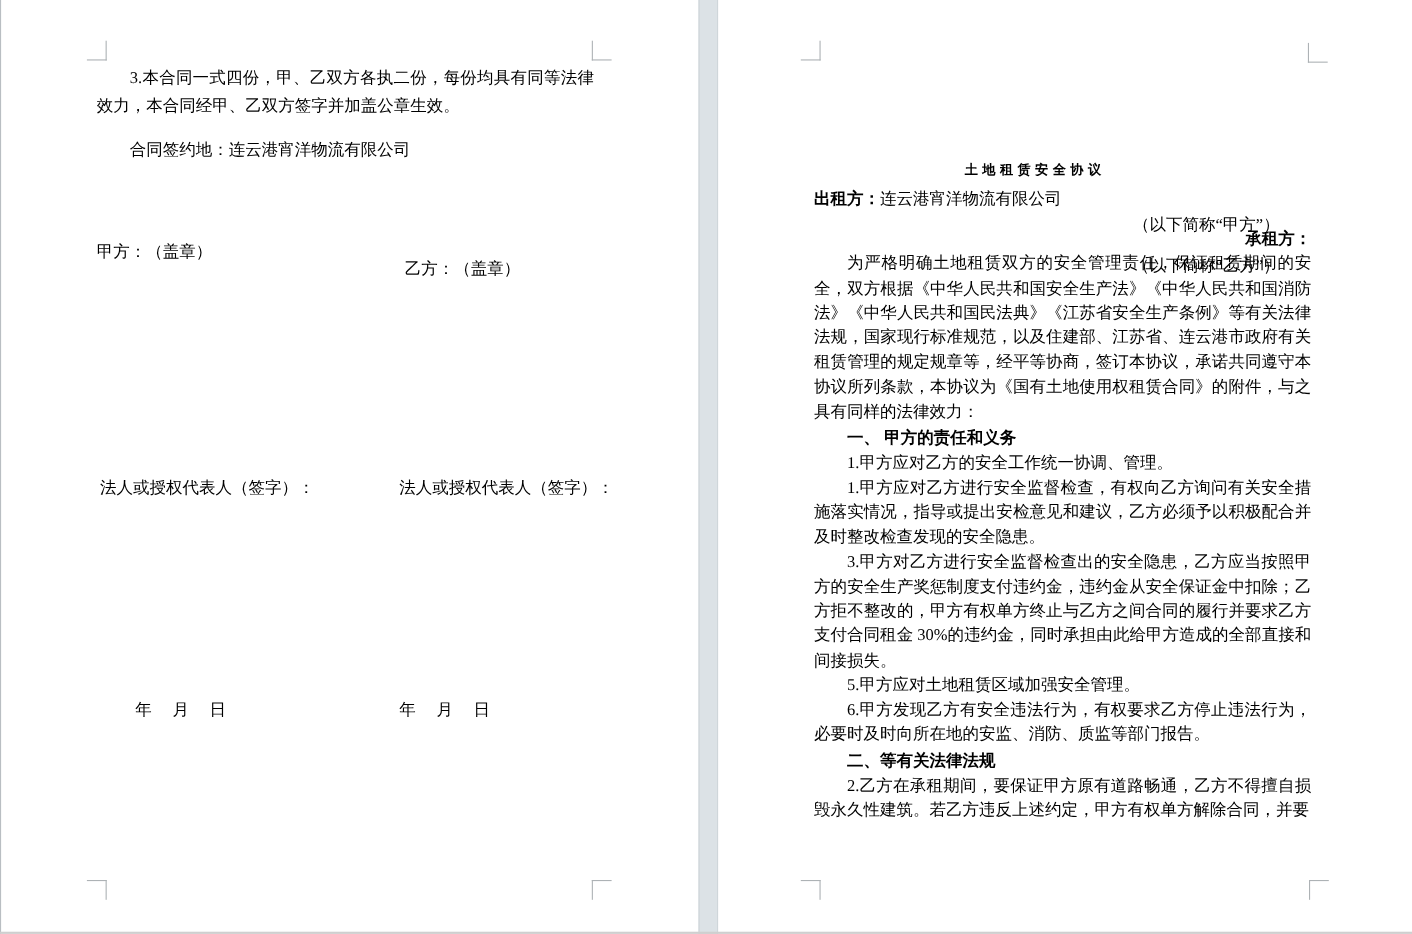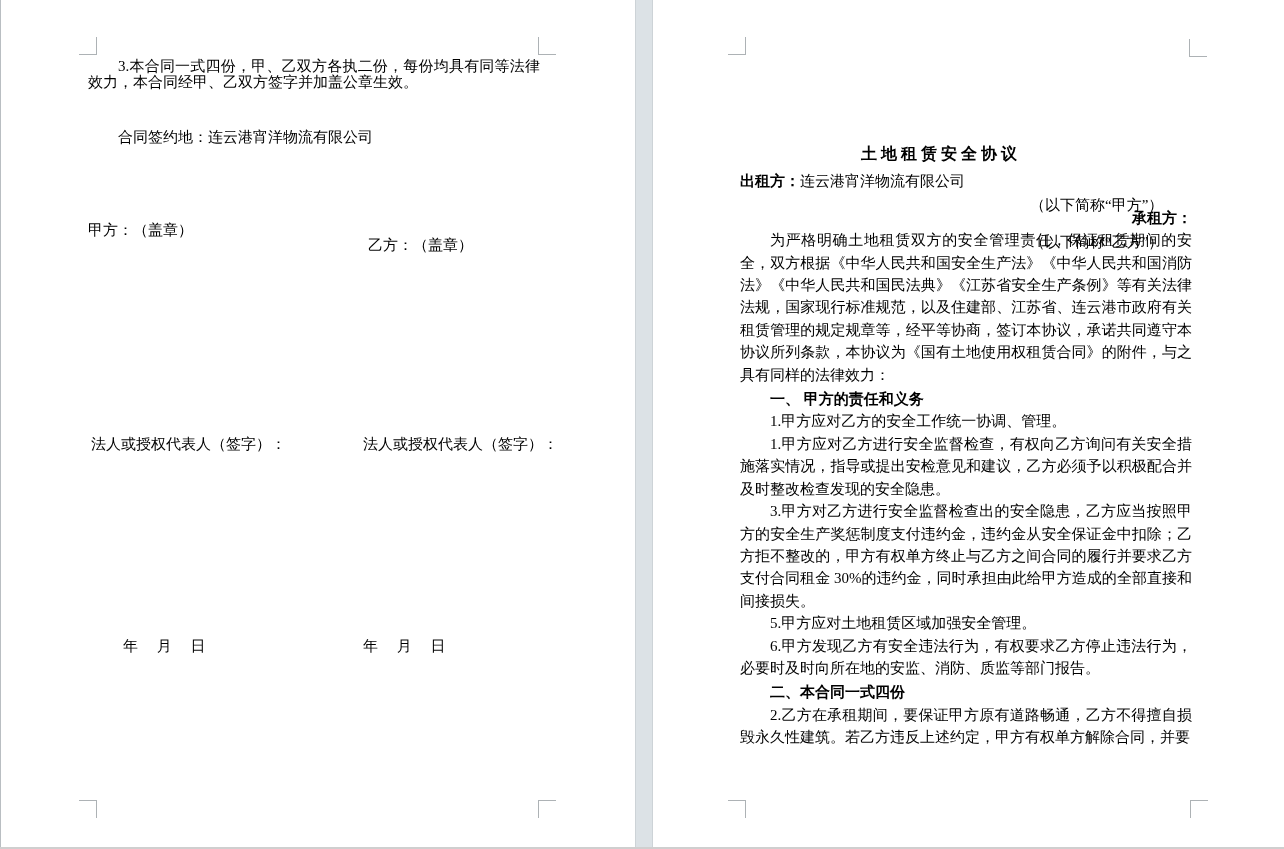--- a/index.html
+++ b/index.html
@@ -21,29 +21,29 @@
   
   .mark{position:absolute;width:18px;height:18px;box-sizing:border-box;}
   .mark.tl{border-right:1px solid #adb2b5;border-bottom:1px solid #adb2b5;}
   .mark.tr{border-left:1px solid #adb2b5;border-bottom:1px solid #adb2b5;}
   .mark.bl{border-right:1px solid #adb2b5;border-top:1px solid #adb2b5;}
   .mark.br{border-left:1px solid #adb2b5;border-top:1px solid #adb2b5;}
 
   .t{position:absolute;font-size:15px;line-height:20px;white-space:nowrap;text-align:right;}
 
   
-  #p1-para1{position:absolute;left:87px;top:58px;width:452px;font-size:15px;line-height:16px;
+  #p1-para1{position:absolute;left:87px;top:58px;width:452px;font-size:15px;line-height:26px;
     text-indent:2em;text-align:justify;text-justify:inter-ideograph;}
   .datecell{white-space:pre;}
 
   
   #p2-content{position:absolute;left:87px;top:0;width:452px;height:810px;overflow:hidden;
     font-size:15px;line-height:22.4px;}
   #p2-content p{margin:0;}
-  .doc-title{font-weight:bold;font-size:16px;letter-spacing:4px;text-align:center;
+  .doc-title{font-weight:bold;font-size:12px;letter-spacing:4px;text-align:center;
     margin-top:143px !important;margin-right:50px !important;}
   .party-line{position:relative;margin-top:5px !important;}
   .party-line.second{margin-top:14px !important;text-align:right;}
   .party-label{font-weight:bold;}
   .party-name{text-underline-offset:3px;}
   .party-alias{position:absolute;left:290px;top:0;font-weight:normal;margin-top:24px;}
   .body-para{text-indent:2em;text-align:justify;text-justify:inter-ideograph;}
   .sec-heading{font-weight:bold;text-indent:2em;margin-top:2px !important;}
 </style>
 </head>
@@ -92,19 +92,19 @@
 
     <p class="body-para">为严格明确土地租赁双方的安全管理责任，保证租赁期间的安全，双方根据《中华人民共和国安全生产法》《中华人民共和国消防法》《中华人民共和国民法典》《江苏省安全生产条例》等有关法律法规，国家现行标准规范，以及住建部、江苏省、连云港市政府有关租赁管理的规定规章等，经平等协商，签订本协议，承诺共同遵守本协议所列条款，本协议为《国有土地使用权租赁合同》的附件，与之具有同样的法律效力：</p>
 
     <p class="sec-heading">一、 甲方的责任和义务</p>
     <p class="body-para">1.甲方应对乙方的安全工作统一协调、管理。</p>
     <p class="body-para">1.甲方应对乙方进行安全监督检查，有权向乙方询问有关安全措施落实情况，指导或提出安检意见和建议，乙方必须予以积极配合并及时整改检查发现的安全隐患。</p>
     <p class="body-para">3.甲方对乙方进行安全监督检查出的安全隐患，乙方应当按照甲方的安全生产奖惩制度支付违约金，违约金从安全保证金中扣除；乙方拒不整改的，甲方有权单方终止与乙方之间合同的履行并要求乙方支付合同租金 30%的违约金，同时承担由此给甲方造成的全部直接和间接损失。</p>
     <p class="body-para">5.甲方应对土地租赁区域加强安全管理。</p>
     <p class="body-para">6.甲方发现乙方有安全违法行为，有权要求乙方停止违法行为，必要时及时向所在地的安监、消防、质监等部门报告。</p>
 
-    <p class="sec-heading">二、本合同一式四份</p>
+    <p class="sec-heading">二、等有关法律法规</p>
     <p class="body-para">2.乙方在承租期间，要保证甲方原有道路畅通，乙方不得擅自损毁永久性建筑。若乙方违反上述约定，甲方有权单方解除合同，并要</p>
   </div>
 </div>
 
 <div class="viewport-edge-left"></div>
 <div class="viewport-edge-bottom"></div>
 
 </body></html>

